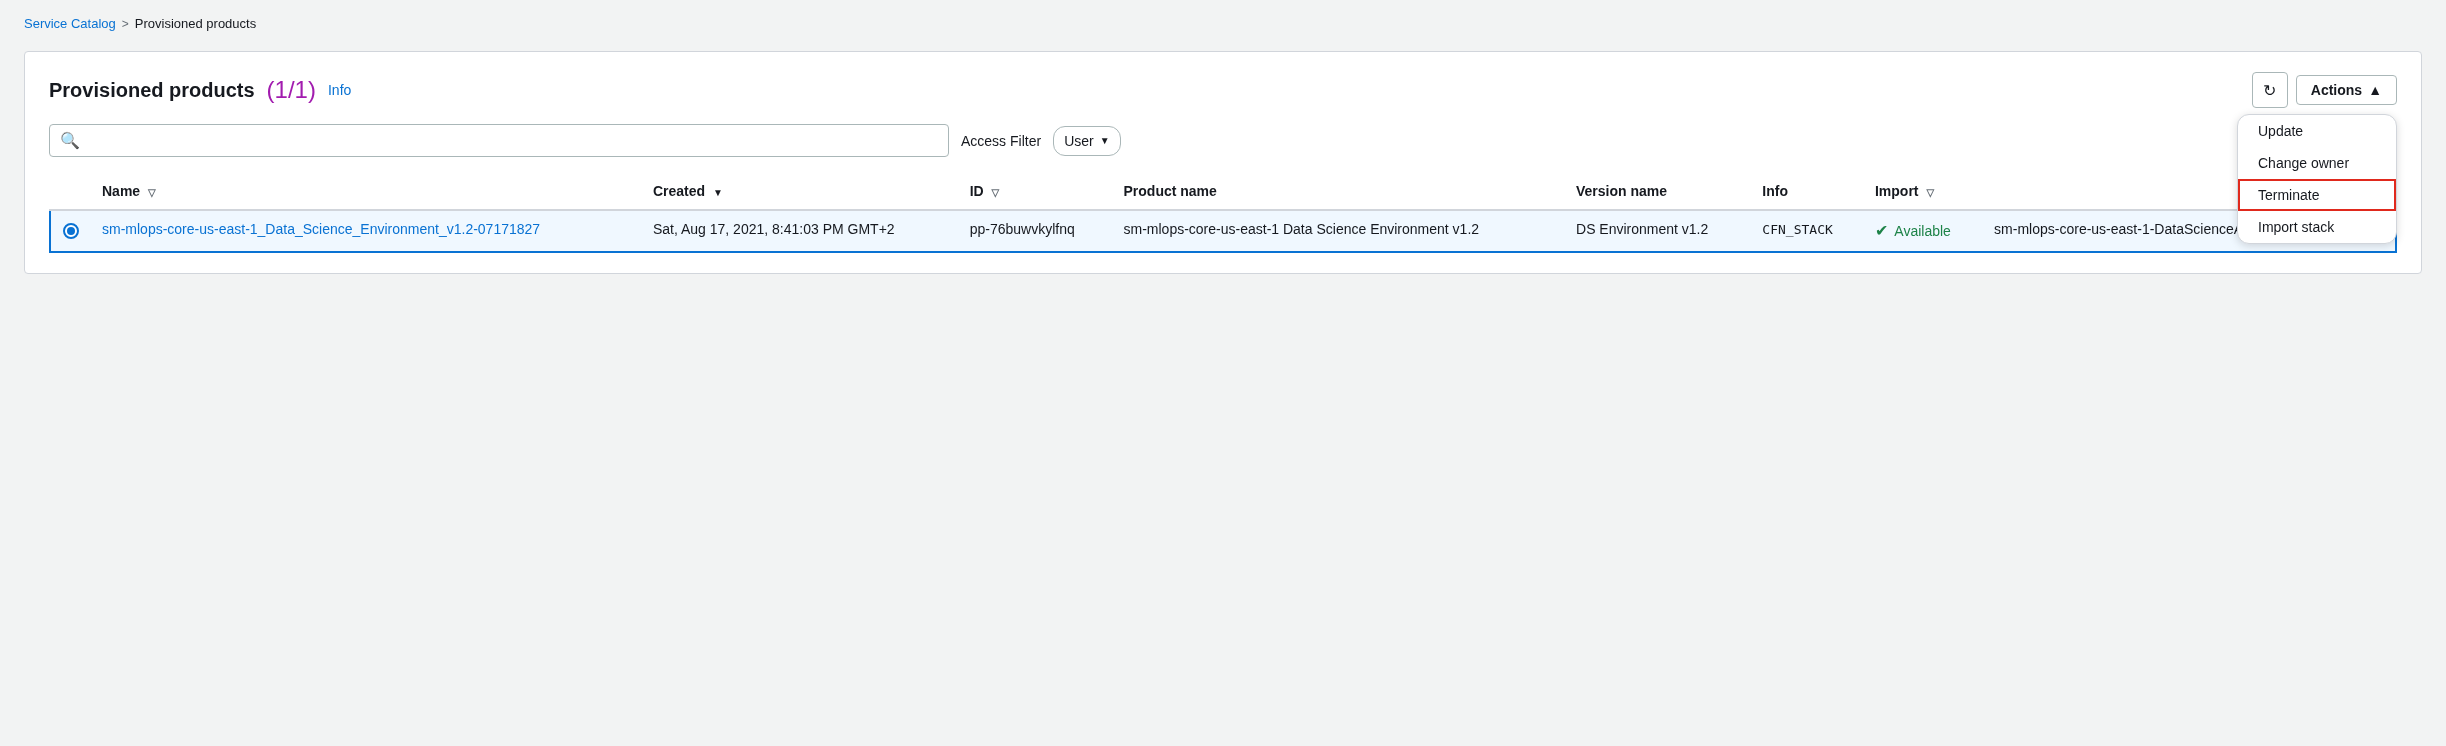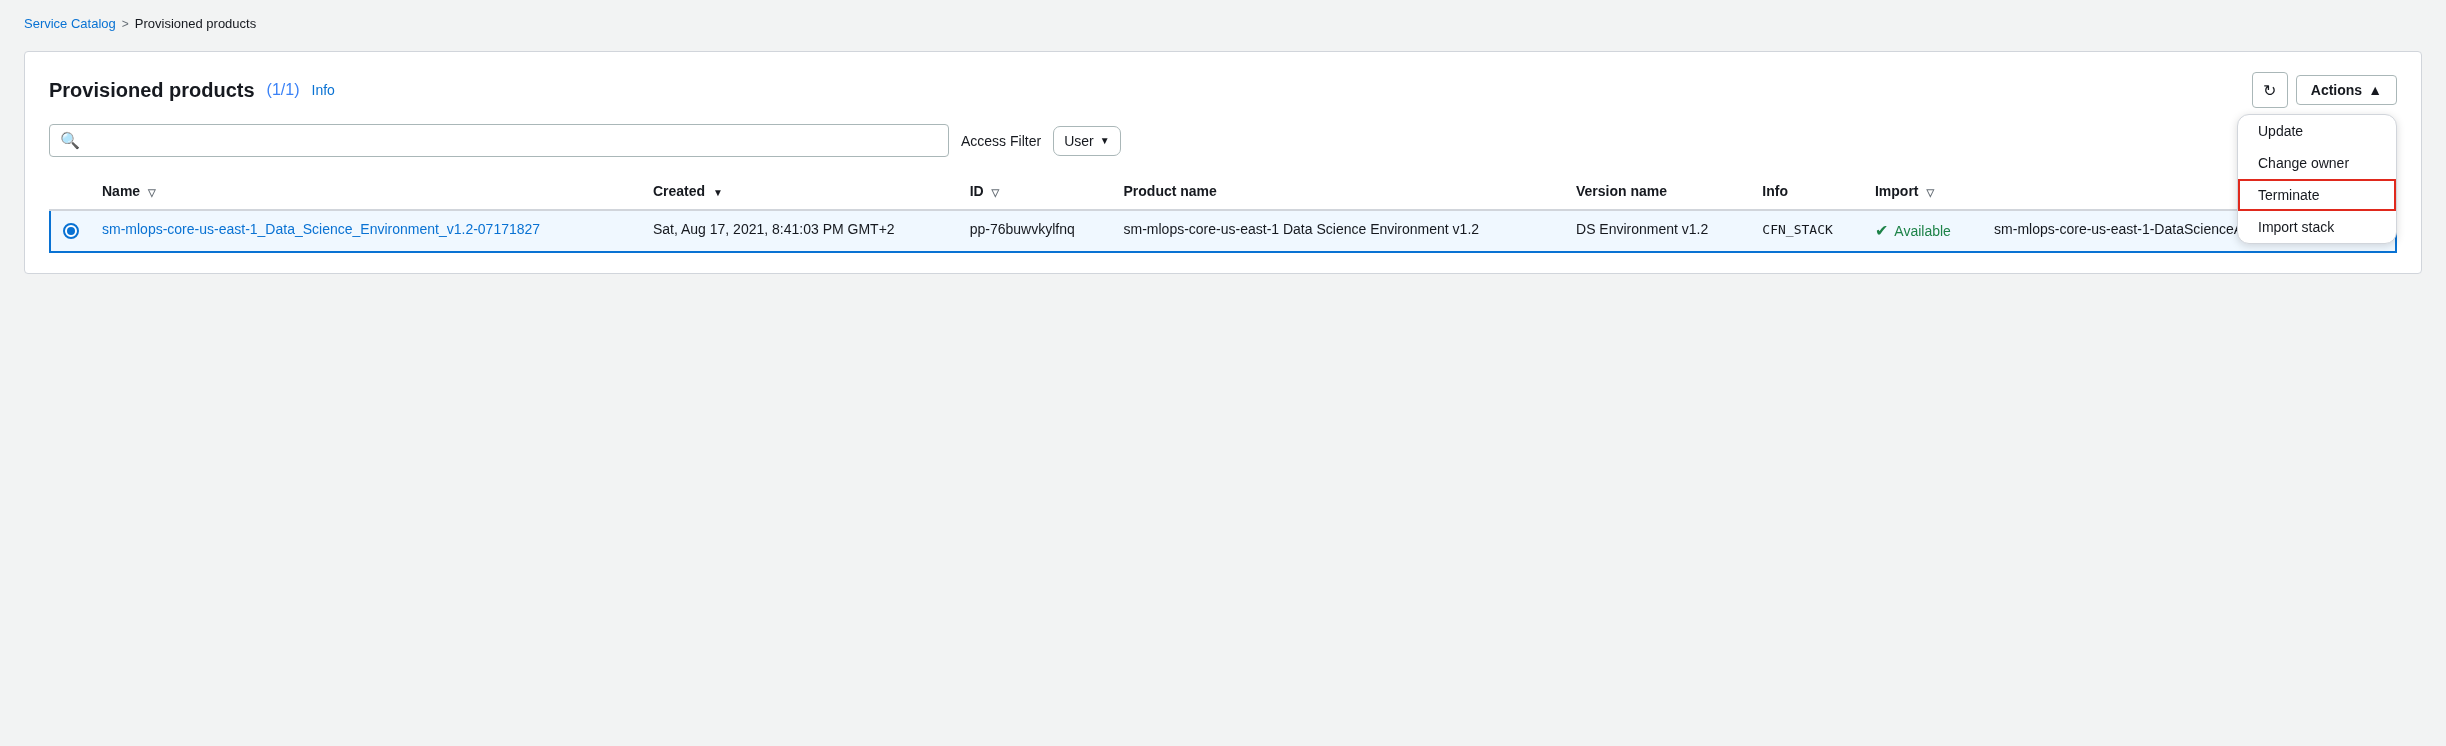--- a/index.html
+++ b/index.html
@@ -51,23 +51,23 @@
       display: flex;
       align-items: center;
       gap: 12px;
     }
     .page-title {
       font-size: 20px;
       font-weight: 700;
       color: #16191f;
     }
     .count-badge {
-      font-size: 16px;
+      font-size: 24px;
       font-weight: 400;
-      color: #3b82f6;
+      color: #a21caf;
     }
     .info-link {
       color: #0972d3;
       font-size: 14px;
       cursor: pointer;
       text-decoration: none;
     }
     .header-right {
       display: flex;
       align-items: center;
@@ -158,21 +158,21 @@
     .access-filter-label {
       color: #16191f;
       font-size: 14px;
       white-space: nowrap;
     }
     .access-filter-select {
       display: flex;
       align-items: center;
       gap: 6px;
       border: 1px solid #aab7b8;
-      border-radius: 7px;
+      border-radius: 12px;
       background: #fff;
       padding: 6px 10px;
       cursor: pointer;
       font-size: 14px;
     }
     .chevron-down {
       font-size: 10px;
       color: #16191f;
     }
 

